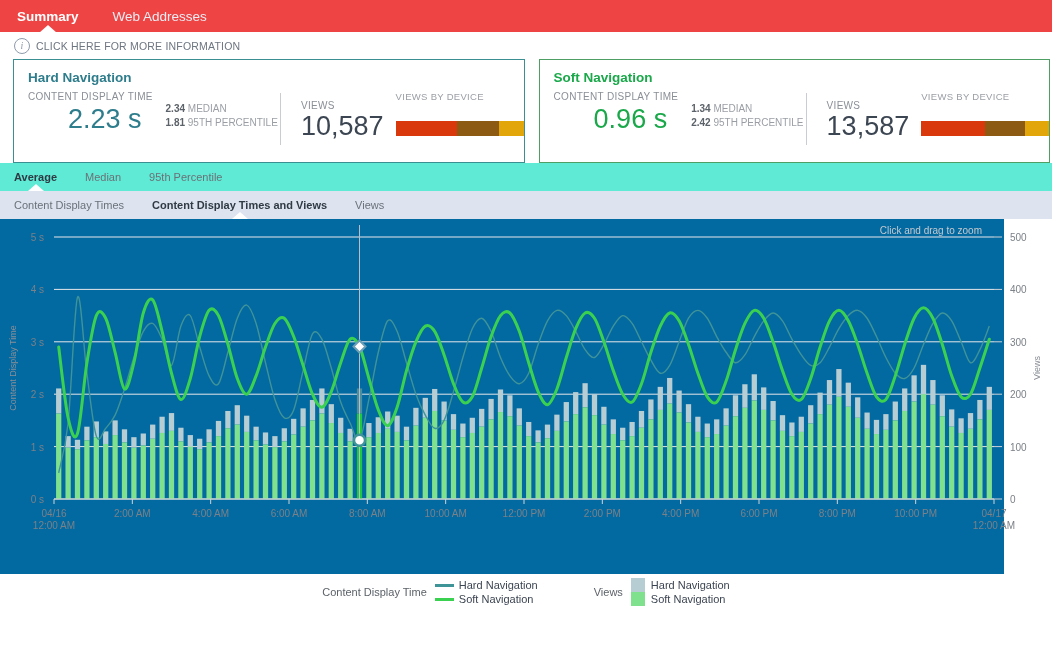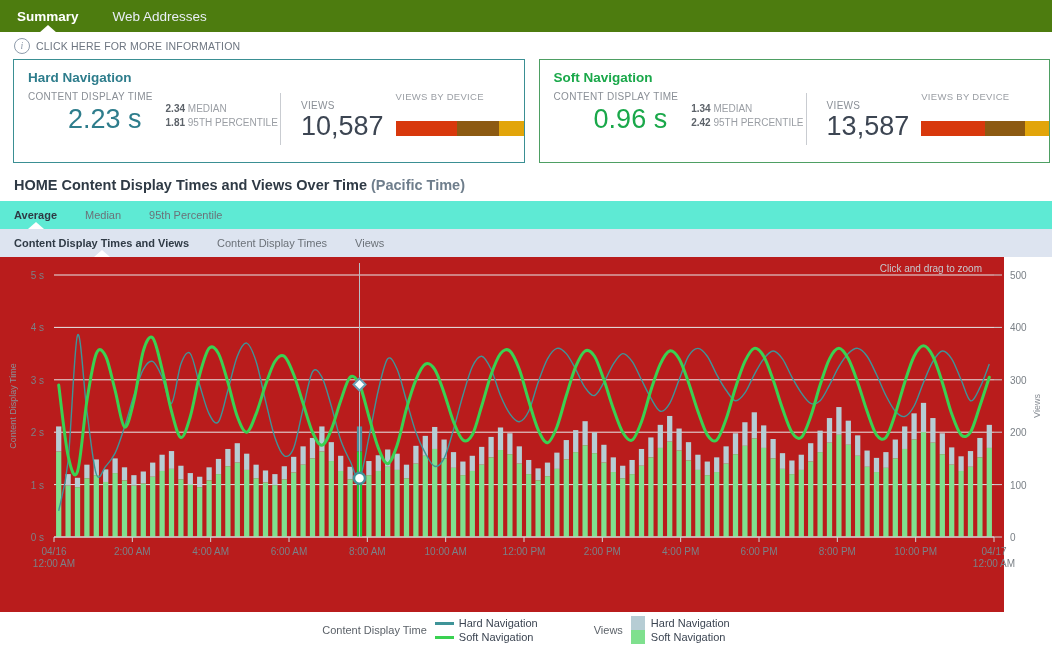--- a/index.html
+++ b/index.html
@@ -6,21 +6,21 @@
     margin: 0; padding: 0;
     width: 1052px; height: 661px;
     background: #ffffff;
     font-family: "Liberation Sans", sans-serif;
     overflow: hidden;
   }
   #app { position: relative; width: 1052px; height: 661px; }
 
   
   .topbar {
-    height: 32px; background: #4d7c0f;
+    height: 32px; background: #ef4444;
     display: flex; align-items: stretch; position: relative;
   }
   .topbar-tab {
     display: flex; align-items: center;
     padding: 0 17px;
     color: #e9eef6; font-size: 13.5px; position: relative;
     cursor: pointer; white-space: nowrap;
   }
   .topbar-tab.active { color: #ffffff; font-weight: bold; }
   .topbar-tab.active::after {
@@ -92,21 +92,21 @@
     height: 100%; display: flex; align-items: center; cursor: pointer; white-space: nowrap;
   }
   .subtab.active { color: #2f3a45; font-weight: bold; }
   .subtab.active::after {
     content: ""; position: absolute; left: 50%; bottom: 0; transform: translateX(-50%);
     border-left: 8px solid transparent; border-right: 8px solid transparent;
     border-bottom: 7px solid #ffffff;
   }
 
   
-  .chart-wrap { position: relative; width: 1004px; height: 355px; background: #b91c1c; }
+  .chart-wrap { position: relative; width: 1004px; height: 355px; background: #0369a1; }
   .chart-svg { display: block; }
   .hint {
     position: absolute; right: 22px; top: 6px;
     font-size: 10px; color: #c5c9ce; cursor: default;
   }
 
   
   .legend { display: flex; justify-content: center; align-items: flex-start; gap: 56px; padding-top: 4px; }
   .legend-grp { display: flex; align-items: center; }
   .legend-cap { font-size: 11px; color: #5c6269; margin-right: 8px; }
@@ -205,40 +205,39 @@
                 <div class="device-seg" style="background: rgb(216, 56, 12); width: 50%;"></div>
                 <div class="device-seg" style="background: rgb(140, 90, 18); width: 31%;"></div>
                 <div class="device-seg" style="background: rgb(226, 165, 10); width: 19%;"></div>
               </div>
           </div>
         </div>
       </div>
     </div>
   </div>
 
-  <div class="section-title"><span>HOME Content Display Times and Views Over Time </span><span class="muted">(Pacific Time)</span></div>
 
   <div class="subtabs level1">
     <div class="subtab active">
       <span>Average</span>
     </div>
     <div class="subtab">
       <span>Median</span>
     </div>
     <div class="subtab">
       <span>95th Percentile</span>
     </div>
   </div>
 
   <div class="subtabs level2">
+    <div class="subtab">
+      <span>Content Display Times</span>
+    </div>
     <div class="subtab active">
       <span>Content Display Times and Views</span>
-    </div>
-    <div class="subtab">
-      <span>Content Display Times</span>
     </div>
     <div class="subtab">
       <span>Views</span>
     </div>
   </div>
 
   <div class="chart-wrap">
     <div class="hint">Click and drag to zoom</div>
     <svg class="chart-svg" id="chart" width="1052" height="325">
         <line x1="54" y1="280" x2="994" y2="280" stroke="#e6e8ea" stroke-width="1"></line>

